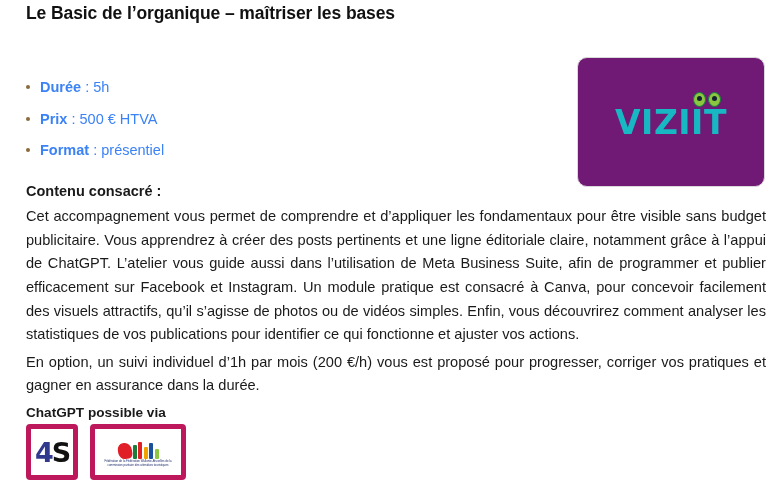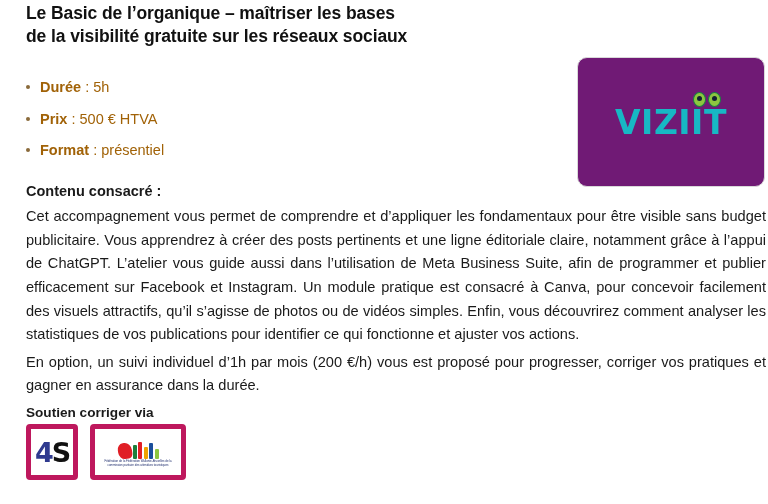--- a/index.html
+++ b/index.html
@@ -45,21 +45,21 @@
     list-style: none;
     margin: 0;
     padding: 0;
   }
   .bullets li {
     position: relative;
     font-size: 14.5px;
     line-height: 1.35;
     margin-bottom: 12px;
     padding-left: 14px;
-    color: #a16207;
+    color: #3b82f6;
   }
   .bullets li::before {
     content: "";
     position: absolute;
     left: 0;
     top: 7px;
     width: 4px;
     height: 4px;
     border-radius: 50%;
     background: #8a6a3a;
@@ -226,21 +226,20 @@
     border-radius: 1px;
   }
 </style>
 </head>
 <body>
 
 <div class="page">
 
   <div class="title">
     <span>Le Basic de l’organique – maîtriser les bases</span>
-    <span class="line2">de la visibilité gratuite sur les réseaux sociaux</span>
   </div>
 
   <ul class="bullets">
     <li>
       <span class="lbl">Durée</span><span> : 5h</span>
     </li>
     <li>
       <span class="lbl">Prix</span><span> : 500 € HTVA</span>
     </li>
     <li>
@@ -258,21 +257,21 @@
     </div>
   </div>
 
   <div class="section-head">Contenu consacré :</div>
 
   <div class="body-copy">
     <p>Cet accompagnement vous permet de comprendre et d’appliquer les fondamentaux pour être visible sans budget publicitaire. Vous apprendrez à créer des posts pertinents et une ligne éditoriale claire, notamment grâce à l’appui de ChatGPT. L’atelier vous guide aussi dans l’utilisation de Meta Business Suite, afin de programmer et publier efficacement sur Facebook et Instagram. Un module pratique est consacré à Canva, pour concevoir facilement des visuels attractifs, qu’il s’agisse de photos ou de vidéos simples. Enfin, vous découvrirez comment analyser les statistiques de vos publications pour identifier ce qui fonctionne et ajuster vos actions.</p>
     <p>En option, un suivi individuel d’1h par mois (200 €/h) vous est proposé pour progresser, corriger vos pratiques et gagner en assurance dans la durée.</p>
   </div>
 
-  <div class="support-head">Soutien corriger via</div>
+  <div class="support-head">ChatGPT possible via</div>
 
   <div class="support-logos">
     <div class="support-box b1">
       <span class="b1-mark"><span>4</span><span class="s">S</span></span>
     </div>
     <div class="support-box b2">
       <div class="fw-logo">
         <div class="fw-top">
           <span class="rooster"></span>
           <span class="fw-bars">

